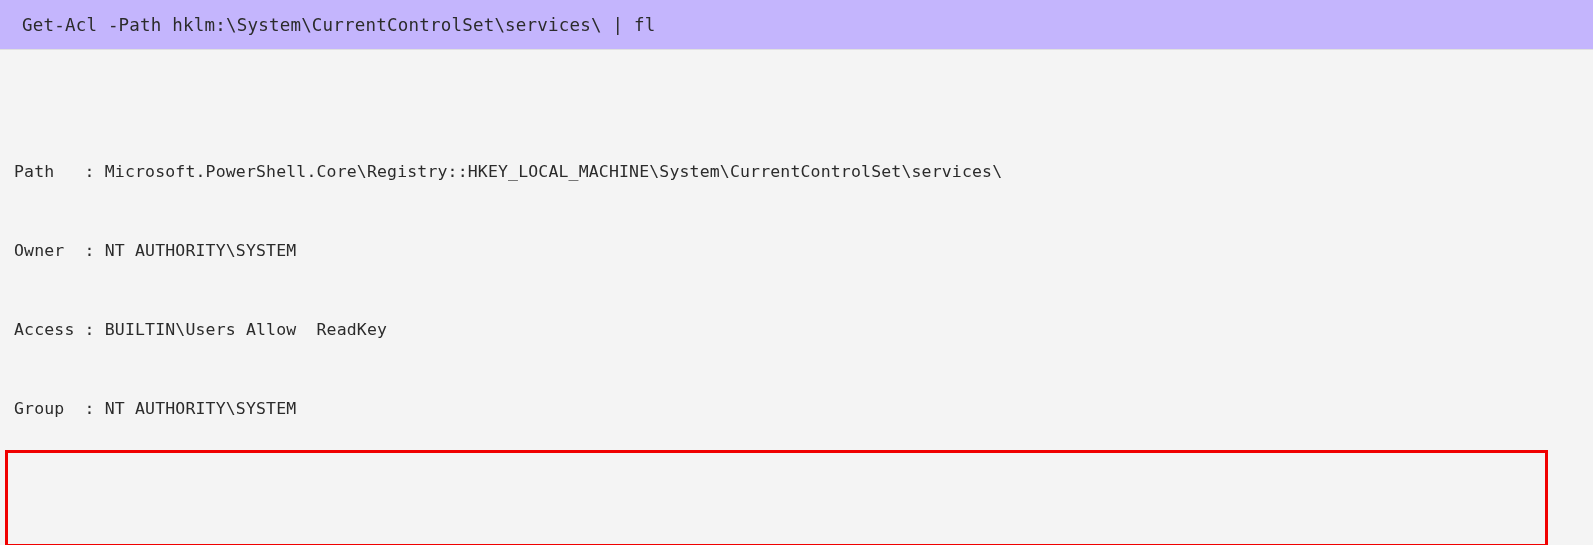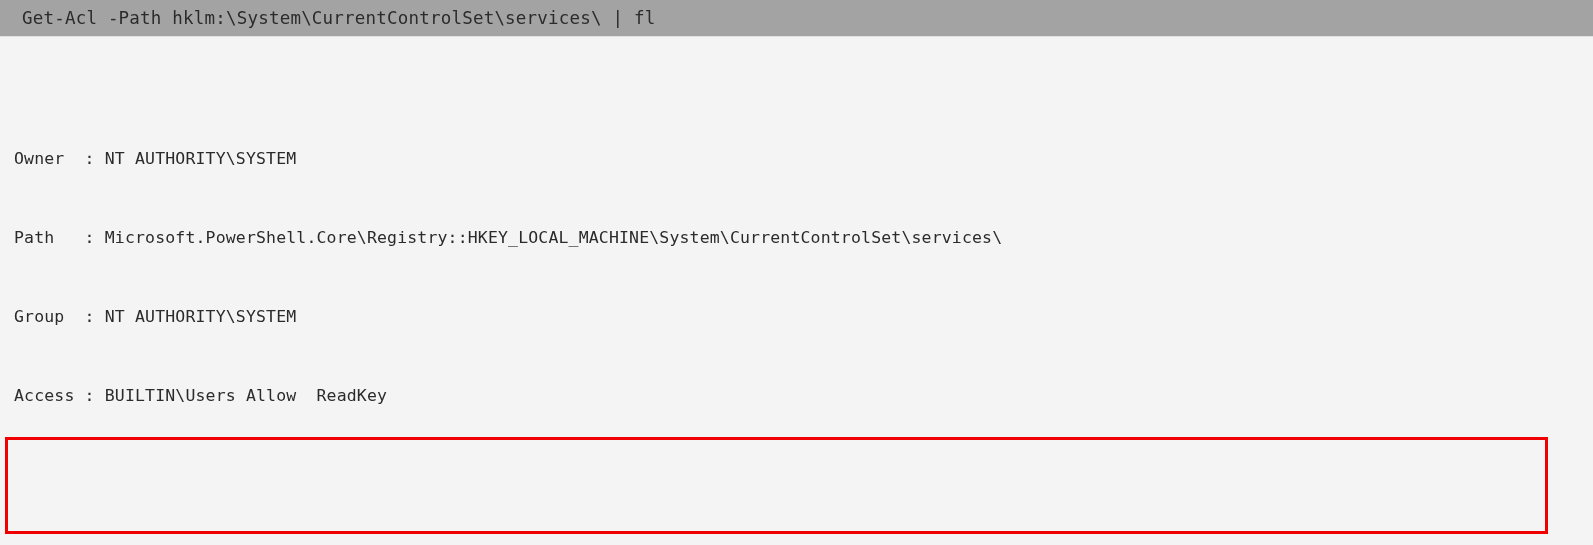--- a/index.html
+++ b/index.html
@@ -12,23 +12,23 @@
     width: 1593px;
     height: 545px;
     font-family: "DejaVu Sans Mono", "Liberation Mono", monospace;
     color: #2b2b2b;
     overflow: hidden;
     position: relative;
   }
 
   
   .command-bar {
-    height: 37px;
+    height: 50px;
     box-sizing: border-box;
-    background: #a3a3a3;
+    background: #c4b5fd;
     border-bottom: 1px solid #e0e0e0;
     display: flex;
     align-items: center;
     padding: 0 0 0 22px;
   }
   .command-line {
     font-size: 17.5px;
     letter-spacing: 0.2px;
     color: #2b2b2b;
     white-space: pre;
@@ -68,24 +68,24 @@
 </head>
 <body>
 
 <div class="command-bar">
   <span class="command-line">Get-Acl -Path hklm:\System\CurrentControlSet\services\ | fl</span>
 </div>
 
 <div class="output-pane">
 
   <div class="output-block">
+    <div class="out-line">Path   : Microsoft.PowerShell.Core\Registry::HKEY_LOCAL_MACHINE\System\CurrentControlSet\services\</div>
     <div class="out-line">Owner  : NT AUTHORITY\SYSTEM</div>
-    <div class="out-line">Path   : Microsoft.PowerShell.Core\Registry::HKEY_LOCAL_MACHINE\System\CurrentControlSet\services\</div>
+    <div class="out-line">Access : BUILTIN\Users Allow  ReadKey</div>
     <div class="out-line">Group  : NT AUTHORITY\SYSTEM</div>
-    <div class="out-line">Access : BUILTIN\Users Allow  ReadKey</div>
     
     
     
     
     
     
     
     
   </div>
 

